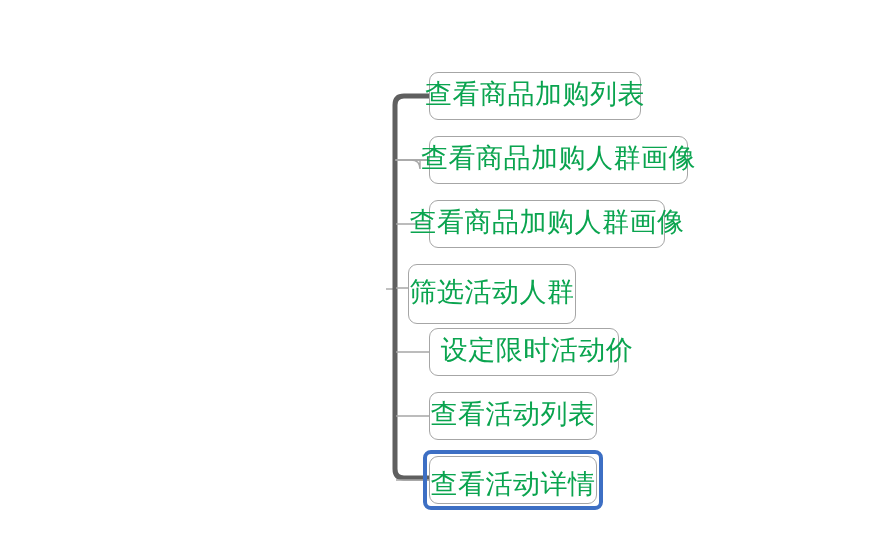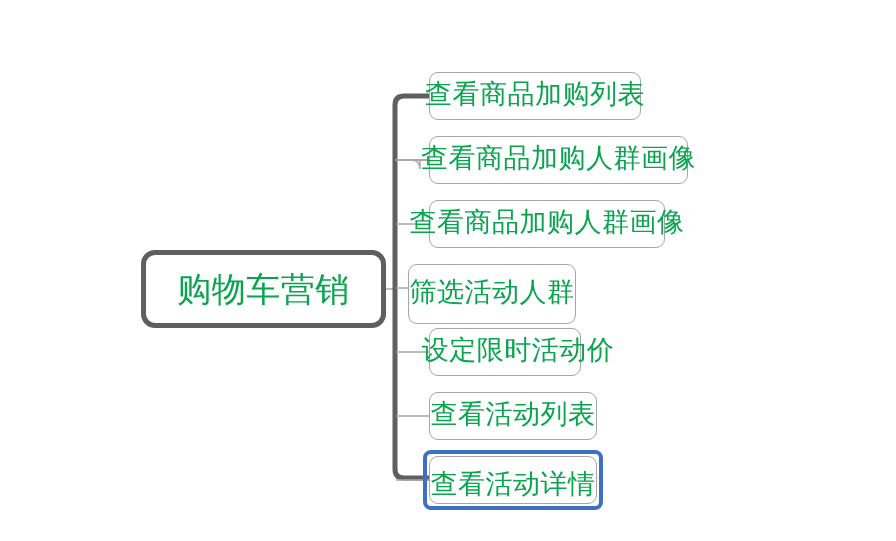--- a/index.html
+++ b/index.html
@@ -77,38 +77,35 @@
 
     <path d="M395,160 L411,160 Q420,160 420,169 L420,160 Z M411,160 L429,160" fill="none" stroke="#a6a6a6" stroke-width="1.4"></path>
     <path d="M396,160 L429,160" fill="none" stroke="#a6a6a6" stroke-width="1.4"></path>
     <path d="M396,224 L429,224" fill="none" stroke="#a6a6a6" stroke-width="1.4"></path>
     <path d="M396,288 L429,288" fill="none" stroke="#a6a6a6" stroke-width="1.4"></path>
     <path d="M396,352 L429,352" fill="none" stroke="#a6a6a6" stroke-width="1.4"></path>
     <path d="M396,416 L429,416" fill="none" stroke="#a6a6a6" stroke-width="1.4"></path>
     <path d="M396,480 L429,480" fill="none" stroke="#a6a6a6" stroke-width="1.4"></path>
   </svg>
 
-  <div class="node node-root" style="left: 141px; top: 250px; width: 245px; height: 78px; border-color: rgb(95, 95, 95);">
-    <span class="node-label" style="color: rgb(10, 164, 79);">购物车营销</span>
-  </div>
 
   <div id="children-layer">
       <div class="node node-child" style="left: 429px; top: 72px; width: 212px; height: 48px; border-color: rgb(166, 166, 166);">
         <span class="node-label" style="color: rgb(10, 164, 79);">查看商品加购列表</span>
       </div>
       <div class="node node-child" style="left: 429px; top: 136px; width: 259px; height: 48px; border-color: rgb(166, 166, 166);">
         <span class="node-label" style="color: rgb(10, 164, 79);">查看商品加购人群画像</span>
       </div>
       <div class="node node-child" style="left: 429px; top: 200px; width: 236px; height: 48px; border-color: rgb(166, 166, 166);">
         <span class="node-label" style="color: rgb(10, 164, 79);">查看商品加购人群画像</span>
       </div>
       <div class="node node-child" style="left: 408px; top: 264px; width: 168px; height: 60px; border-color: rgb(166, 166, 166);">
         <span class="node-label" style="color: rgb(10, 164, 79);">筛选活动人群</span>
       </div>
-      <div class="node node-child" style="left: 429px; top: 328px; width: 152px; height: 48px; border-color: rgb(166, 166, 166); padding-left: 26px;">
+      <div class="node node-child" style="left: 429px; top: 328px; width: 190px; height: 48px; border-color: rgb(166, 166, 166); padding-left: 26px;">
         <span class="node-label" style="color: rgb(10, 164, 79);">设定限时活动价</span>
       </div>
       <div class="node node-child" style="left: 429px; top: 392px; width: 168px; height: 48px; border-color: rgb(166, 166, 166);">
         <span class="node-label" style="color: rgb(10, 164, 79); text-align: center;">查看活动列表</span>
       </div>
       <div class="selection-ring" style="left: 423px; top: 450px; width: 180px; height: 60px; border-color: rgb(61, 111, 196);"></div>
       <div class="node node-child" style="left: 429px; top: 456px; width: 168px; height: 48px; border-color: rgb(166, 166, 166);">
         <span class="node-label" style="color: rgb(10, 164, 79); margin-top: 12px;">查看活动详情</span>
       </div>
     </div>

